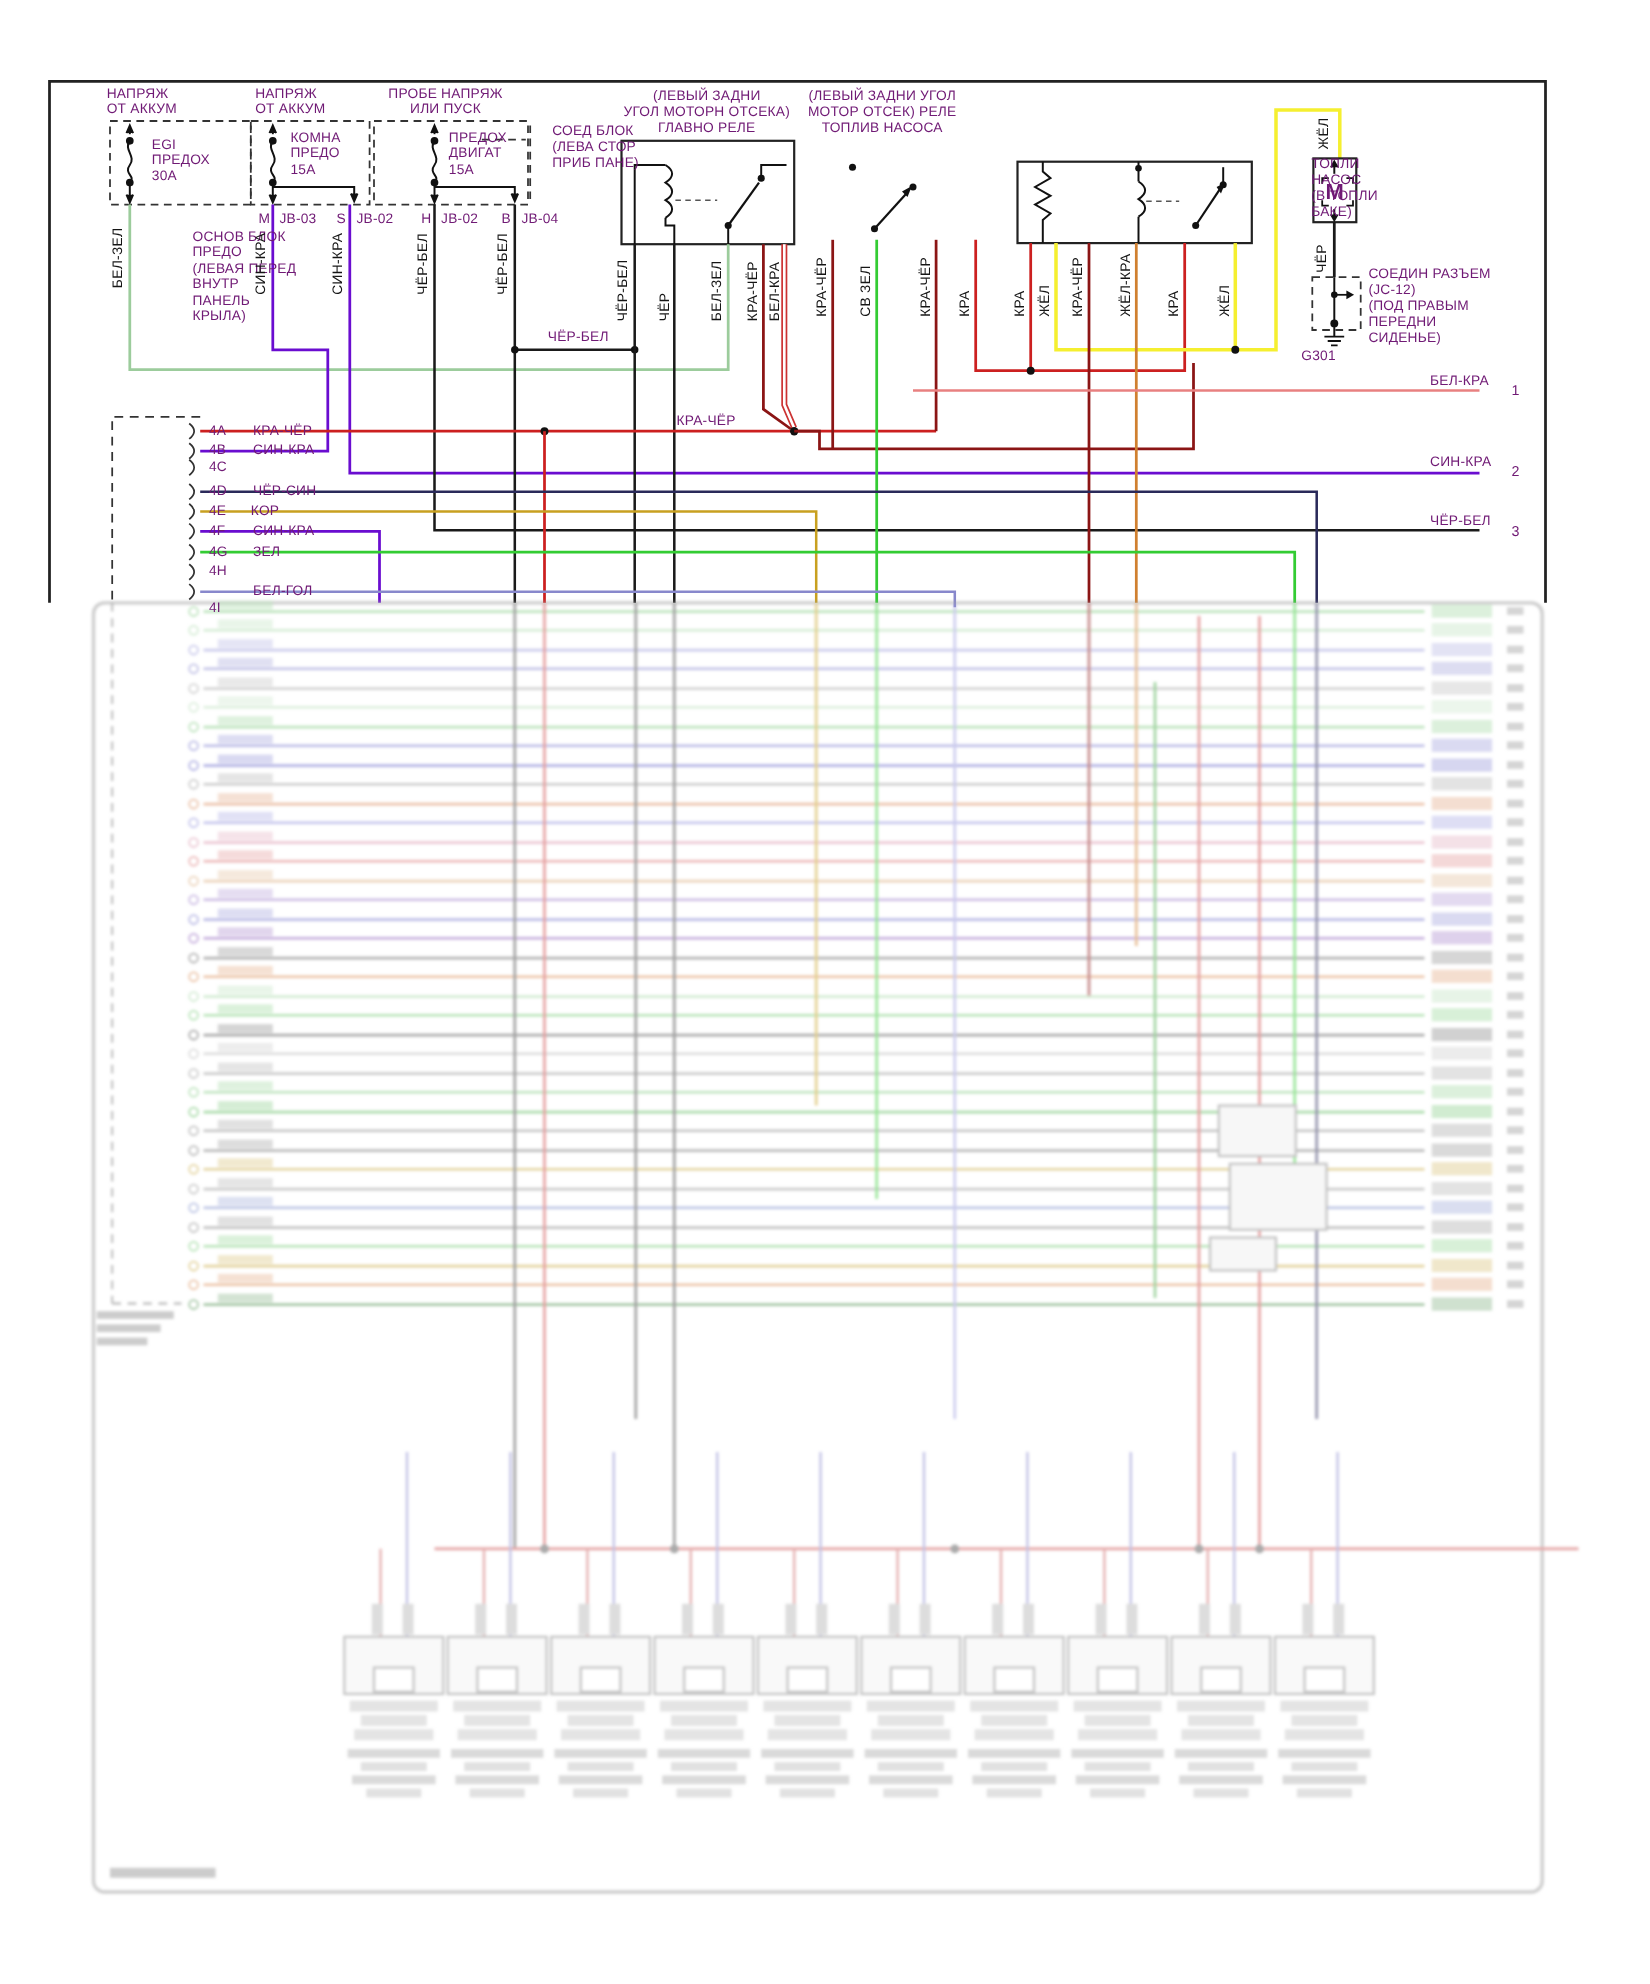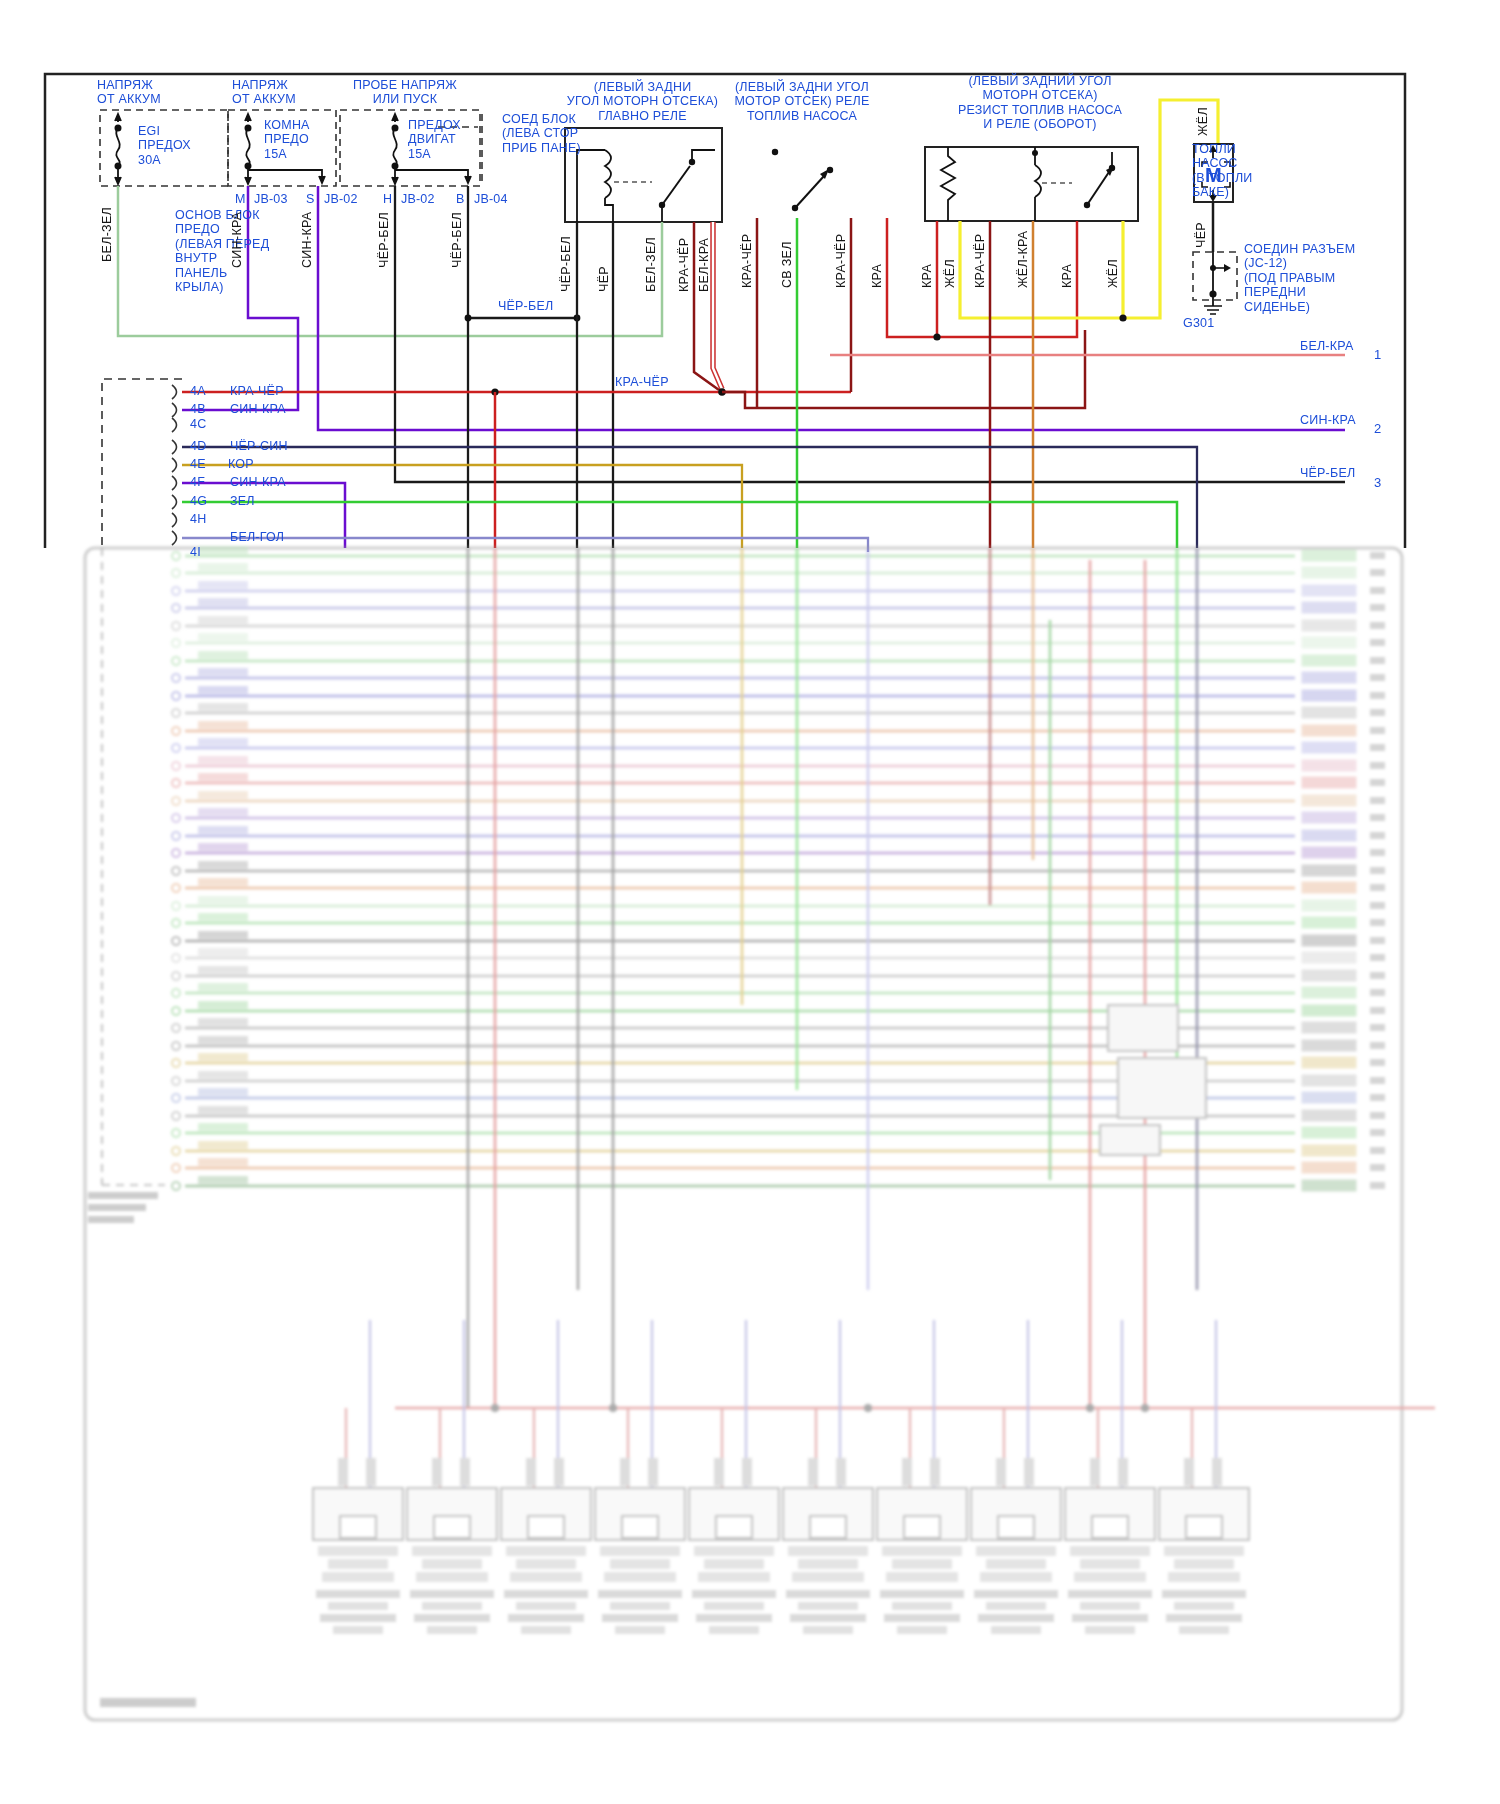--- a/index.html
+++ b/index.html
@@ -1,19 +1,19 @@
 <!DOCTYPE html>
 <html><head>
 <meta charset="utf-8">
 <style>
   html,body{margin:0;padding:0;background:#fff;}
   #stage{position:relative;width:1500px;height:1804px;background:#ffffff;overflow:hidden;
          font-family:"Liberation Sans",sans-serif;}
   svg{position:absolute;left:0;top:0;}
-  .lbl{position:absolute;font:12.5px/1.15 "Liberation Sans",sans-serif;color:#1d4ed8;
+  .lbl{position:absolute;font:12.5px/1.15 "Liberation Sans",sans-serif;color:#701a75;
        white-space:pre-line;letter-spacing:.2px;}
   .c{text-align:center;}
   .vl{position:absolute;font:12.5px "Liberation Sans",sans-serif;color:#151515;
       transform-origin:0 0;transform:rotate(-90deg);white-space:nowrap;letter-spacing:.3px;}
   .big{font-size:20px;font-weight:bold;}
   .num{font-size:13px;}
   #faded{position:absolute;left:0;top:0;width:1500px;height:1804px;
          filter:blur(1.4px) opacity(.5);}
 </style>
 </head>
@@ -590,24 +590,20 @@
   <div class="lbl" style="left:498px;top:299px">ЧЁР-БЕЛ</div>
 
   <div class="lbl c" style="left:712px;top:80px;width:180px">(ЛЕВЫЙ ЗАДНИ УГОЛ
 МОТОР ОТСЕК) РЕЛЕ
 ТОПЛИВ НАСОСА</div>
   <div class="vl" style="left:740px;top:288px">КРА-ЧЁР</div>
   <div class="vl" style="left:780px;top:288px">СВ ЗЕЛ</div>
   <div class="vl" style="left:834px;top:288px">КРА-ЧЁР</div>
   <div class="vl" style="left:870px;top:288px">КРА</div>
 
-  <div class="lbl c" style="left:945px;top:74px;width:190px">(ЛЕВЫЙ ЗАДНИЙ УГОЛ
-МОТОРН ОТСЕКА)
-РЕЗИСТ ТОПЛИВ НАСОСА
-И РЕЛЕ (ОБОРОТ)</div>
   <div class="vl" style="left:920px;top:288px">КРА</div>
   <div class="vl" style="left:943px;top:288px">ЖЁЛ</div>
   <div class="vl" style="left:973px;top:288px">КРА-ЧЁР</div>
   <div class="vl" style="left:1016px;top:288px">ЖЁЛ-КРА</div>
   <div class="vl" style="left:1060px;top:288px">КРА</div>
   <div class="vl" style="left:1106px;top:288px">ЖЁЛ</div>
 
   <div class="vl" style="left:1196px;top:136px">ЖЁЛ</div>
   <div class="lbl big" style="left:1205px;top:164px">М</div>
   <div class="lbl" style="left:1192px;top:142px">ТОПЛИ

